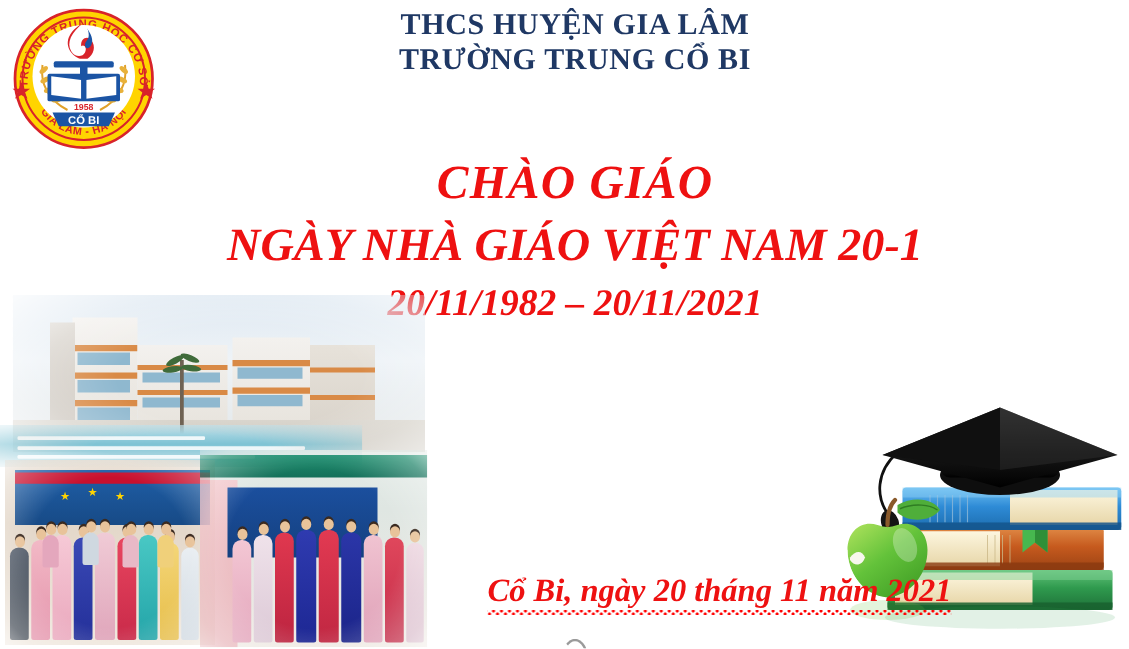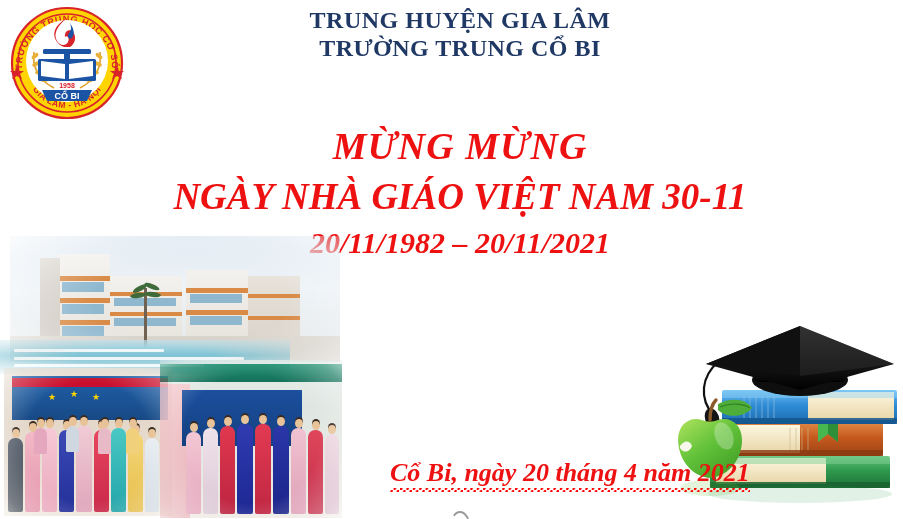--- a/index.html
+++ b/index.html
@@ -364,27 +364,27 @@
       </g>
 
       <text x="61" y="84" text-anchor="middle" font-family="Liberation Sans, sans-serif" font-size="7" font-weight="bold" fill="#D8232A">1958</text>
 
       <path d="M36 86 L86 86 L81 97 L41 97 Z" fill="#1B54A4"></path>
       <text x="61" y="95" text-anchor="middle" font-family="Liberation Sans, sans-serif" font-size="9" font-weight="bold" fill="#FFFFFF">CỔ BI</text>
     </svg>
   </div>
 
   <div id="header-block">
-    <div>TRUNG HUYỆN GIA LÂM</div>
+    <div>THCS HUYỆN GIA LÂM</div>
     <div>TRƯỜNG TRUNG CỔ BI</div>
   </div>
 
   <div id="title-block">
-    <div id="title-line1">MỪNG  MỪNG</div>
-    <div id="title-line2">NGÀY NHÀ GIÁO VIỆT NAM 30-11</div>
+    <div id="title-line1">CHÀO  GIÁO</div>
+    <div id="title-line2">NGÀY NHÀ GIÁO VIỆT NAM 20-1</div>
     <div id="title-line3">20/11/1982 – 20/11/2021</div>
   </div>
 
   <div id="collage">
 
     <div class="photo" id="photo-school">
       <div class="sky"></div>
 
       <div class="bldg" style="left:48px;  top:18px;  width:52px;  height:96px;"></div>
       <div class="bldg-band" style="left:48px; top:40px; width:52px; height:5px;"></div>
@@ -605,18 +605,18 @@
         <path d="M80 89 C92 84 104 86 110 90" stroke="#2f7d23" stroke-width="1.1" fill="none"></path>
 
         <ellipse cx="70" cy="170" rx="30" ry="8" fill="#63c23a" opacity="0.18"></ellipse>
       </g>
 
       <ellipse cx="160" cy="176" rx="92" ry="9" fill="#2f9a4e" opacity="0.14"></ellipse>
     </svg>
   </div>
 
   <div id="bottom-line">
-    <span class="squig">Cổ Bi, ngày 20 tháng 4 năm 2021</span>
+    <span class="squig">Cổ Bi, ngày 20 tháng 11 năm 2021</span>
   </div>
 
   <div id="bottom-arc"></div>
 
 </div>
 
 </body></html>

